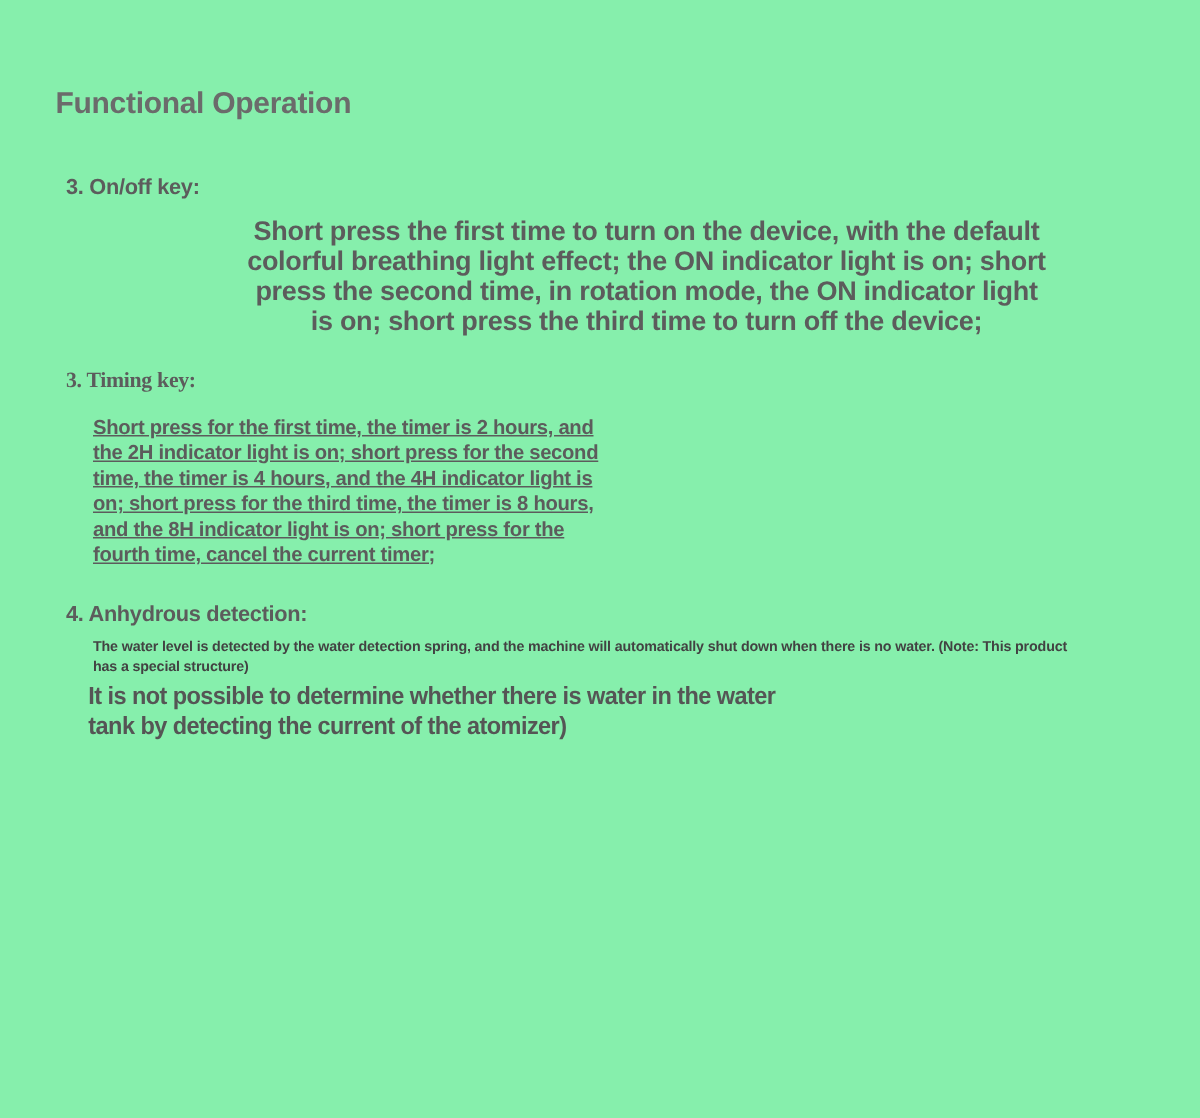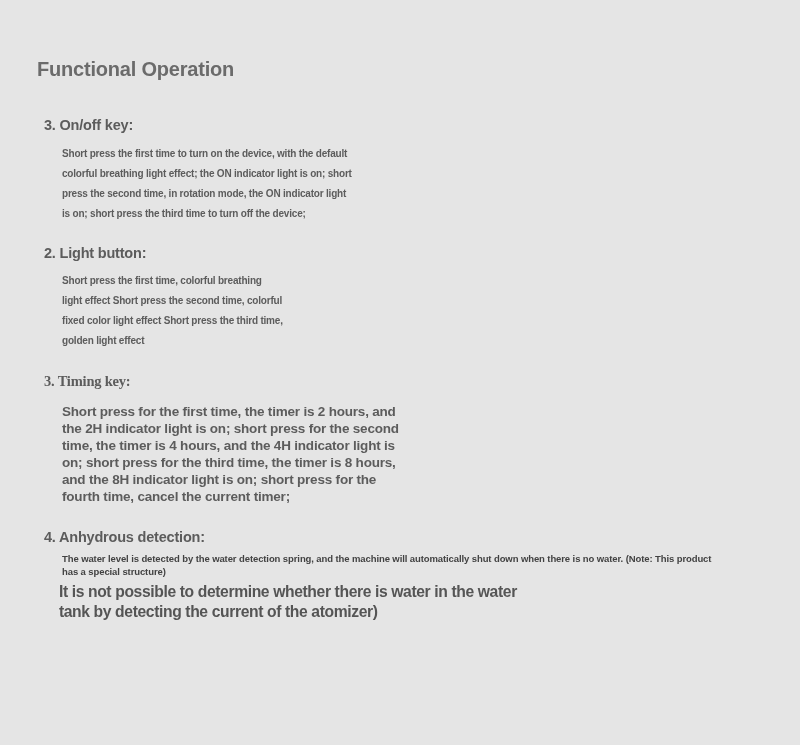--- a/index.html
+++ b/index.html
@@ -9,21 +9,21 @@
   }
   body {
     font-family: "Liberation Sans", sans-serif;
     font-weight: 700;
     -webkit-font-smoothing: antialiased;
   }
   .page {
     position: relative;
     width: 800px;
     height: 745px;
-    background: #e5e5e5;
+    background: #86efac;
     overflow: hidden;
   }
   .doc-title {
     margin: 0;
     padding-top: 57px;
     padding-left: 37px;
     font-size: 20px;
     line-height: 24px;
     letter-spacing: -0.2px;
     color: #6b6b6b;
@@ -39,22 +39,23 @@
     white-space: pre-line;
   }
   .para {
     margin: 0;
     padding-left: 62px;
     color: #5c5c5c;
     letter-spacing: -0.2px;
     white-space: pre-line;
   }
   .para-lg {
-    font-size: 10px;
+    font-size: 18px;
     line-height: 20px;
+    text-align: center;
   }
   .para-md {
     font-size: 13.5px;
     line-height: 17px;
   }
   .para-tiny {
     font-size: 9.5px;
     line-height: 12.5px;
     color: #424242;
     letter-spacing: -0.1px;
@@ -67,46 +68,41 @@
     transform: scaleX(0.95);
     transform-origin: left top;
   }
   
   .mt-h1   { margin-top: 35px; }
   .mt-p1   { margin-top: 10px; }
   .mt-h2   { margin-top: 20px; }
   .mt-p2a  { margin-top: 9px;  }
   .mt-p2b  { margin-top: 9px;  }
   .mt-h3   { margin-top: 21px; font-family: Liberation Serif, serif; }
-  .mt-p3   { margin-top: 13px; }
+  .mt-p3   { margin-top: 13px; text-decoration: underline; }
   .mt-h4   { margin-top: 23px; }
   .mt-p4a  { margin-top: 7px;  }
   .mt-p4b  { margin-top: 4px;  }
 </style>
 </head>
 <body>
 
 <div class="page">
 
   <h1 class="doc-title">Functional Operation</h1>
 
   <div>
     <h2 class="section-heading mt-h1">3. On/off key:</h2>
     <p class="para para-lg mt-p1">Short press the first time to turn on the device, with the default
 colorful breathing light effect; the ON indicator light is on; short
 press the second time, in rotation mode, the ON indicator light
 is on; short press the third time to turn off the device;</p>
   </div>
 
   <div>
-    <h2 class="section-heading mt-h2">2. Light button:</h2>
-    <p class="para para-lg mt-p2a">Short press the first time, colorful breathing
-light effect Short press the second time, colorful
-fixed color light effect Short press the third time,
-golden light effect</p>
   </div>
 
   <div>
     <h2 class="section-heading mt-h3">3. Timing key:</h2>
     <p class="para para-md mt-p3">Short press for the first time, the timer is 2 hours, and
 the 2H indicator light is on; short press for the second
 time, the timer is 4 hours, and the 4H indicator light is
 on; short press for the third time, the timer is 8 hours,
 and the 8H indicator light is on; short press for the
 fourth time, cancel the current timer;</p>

